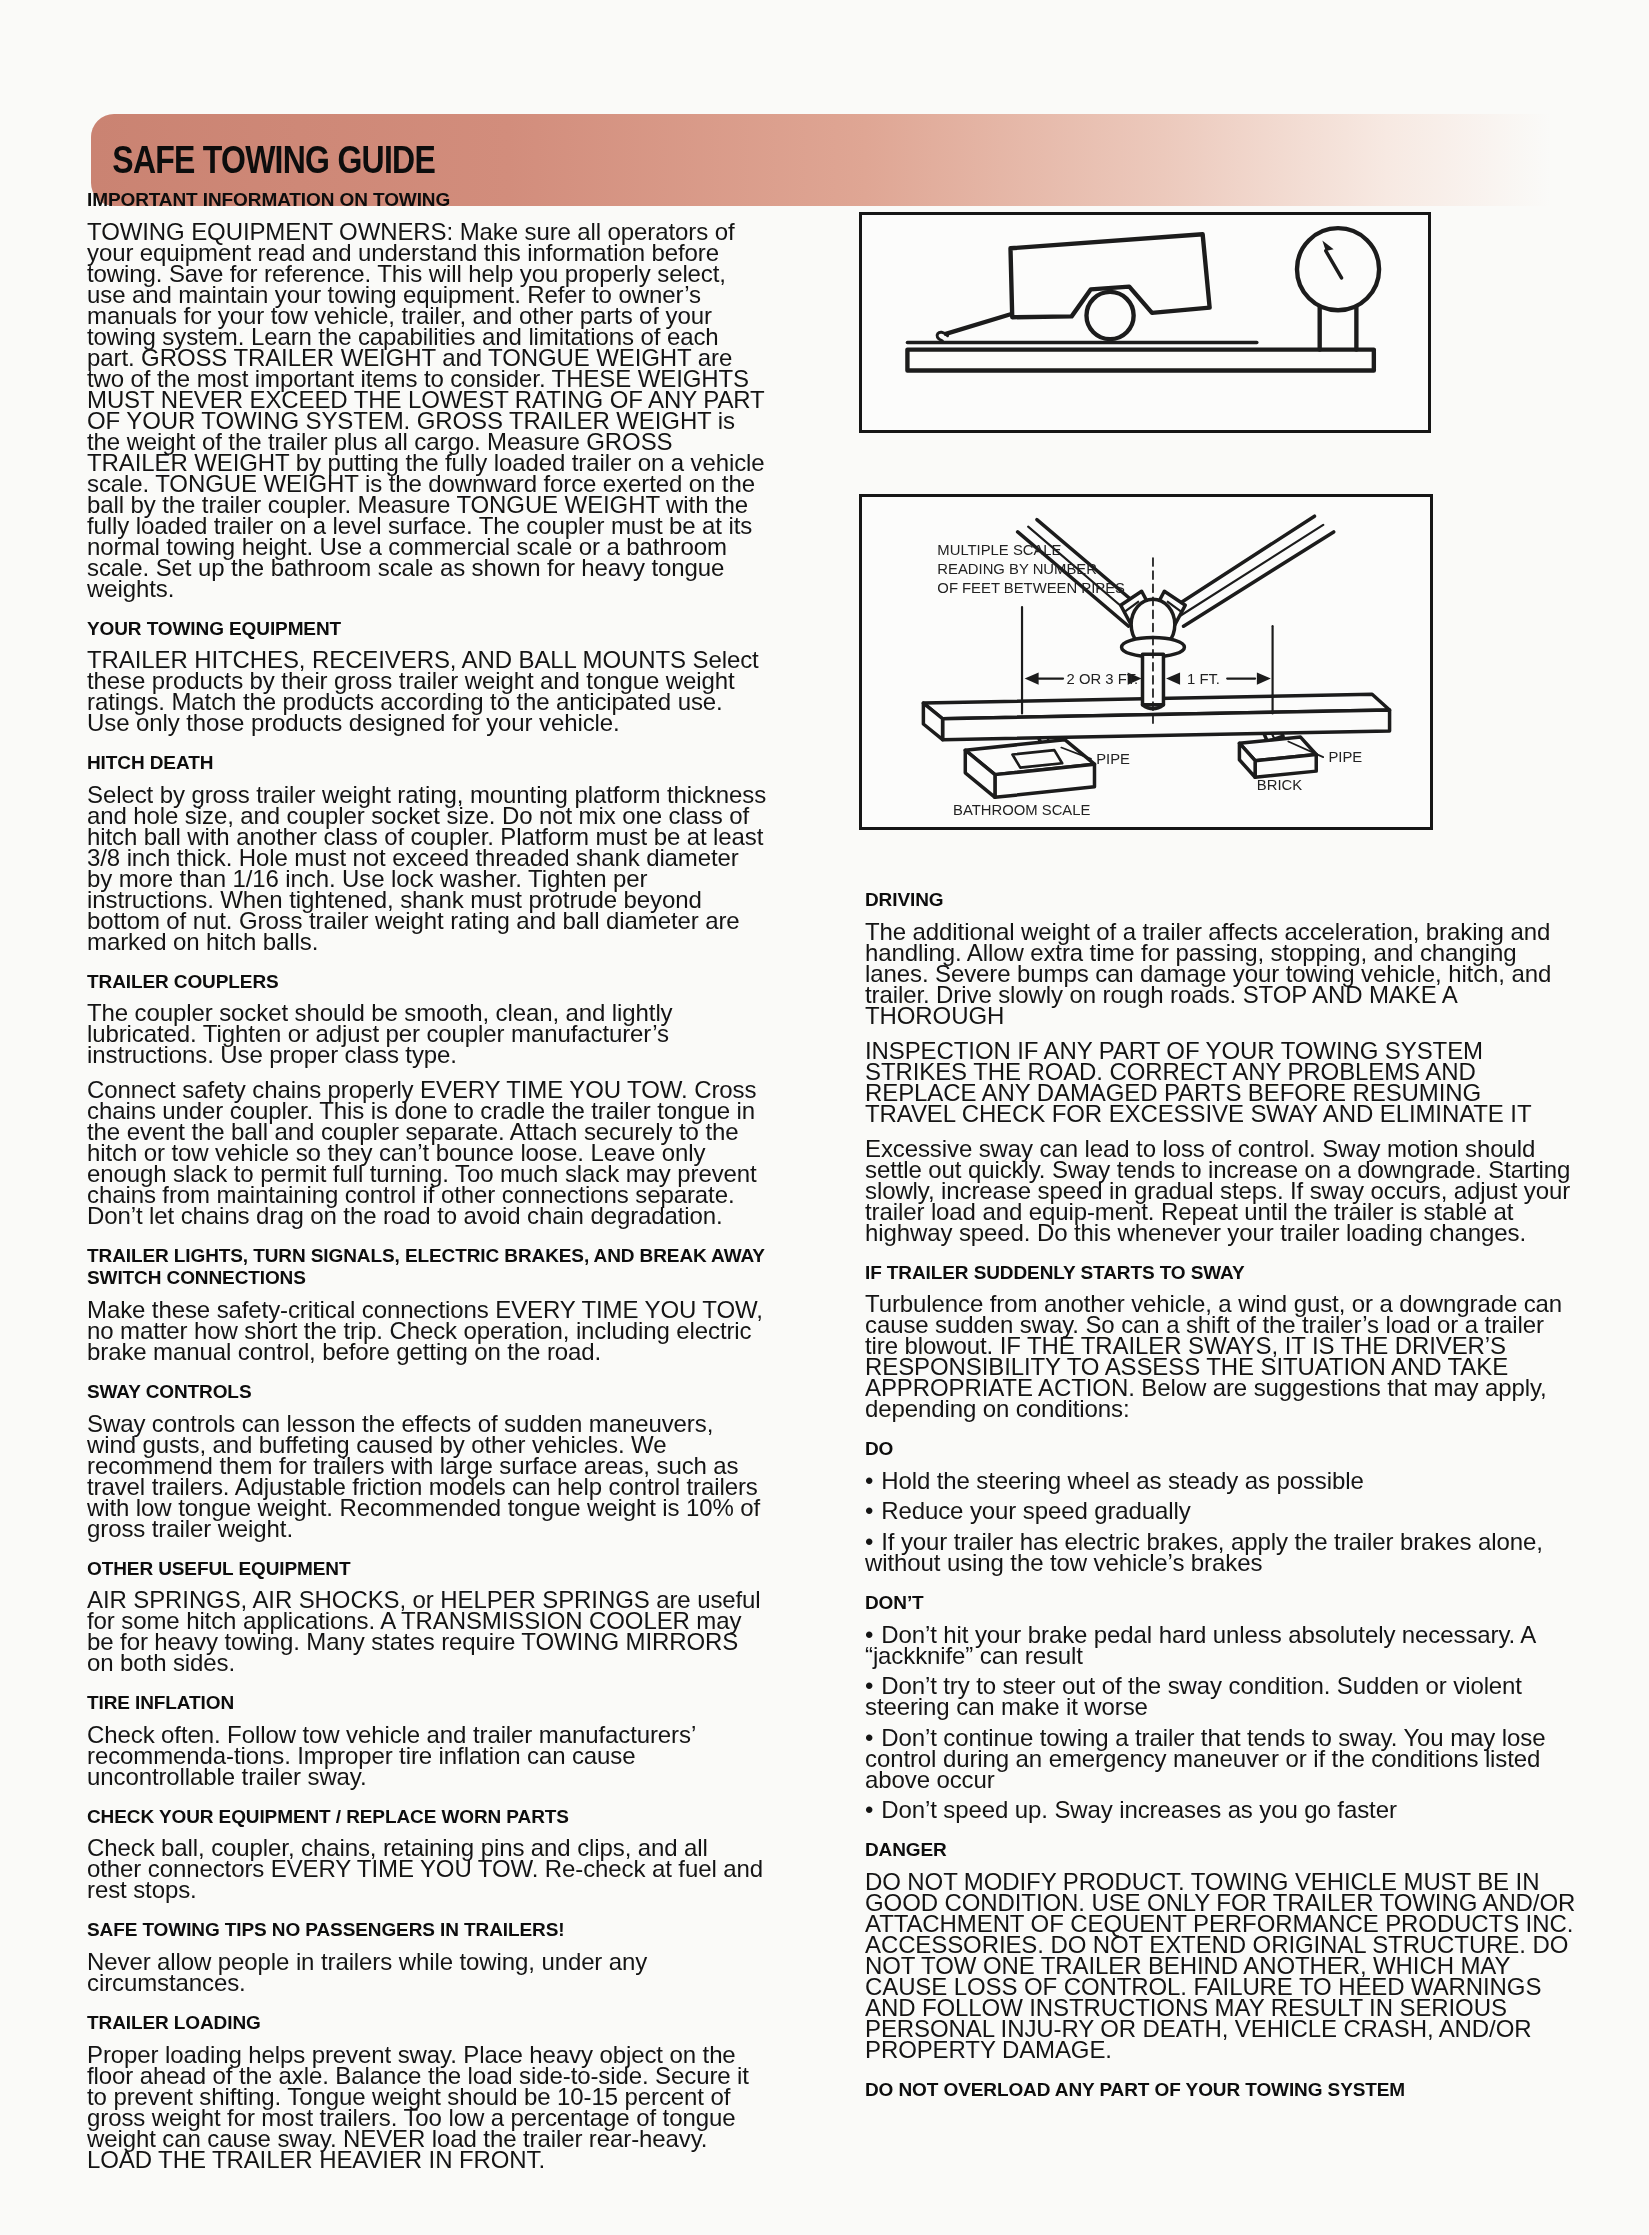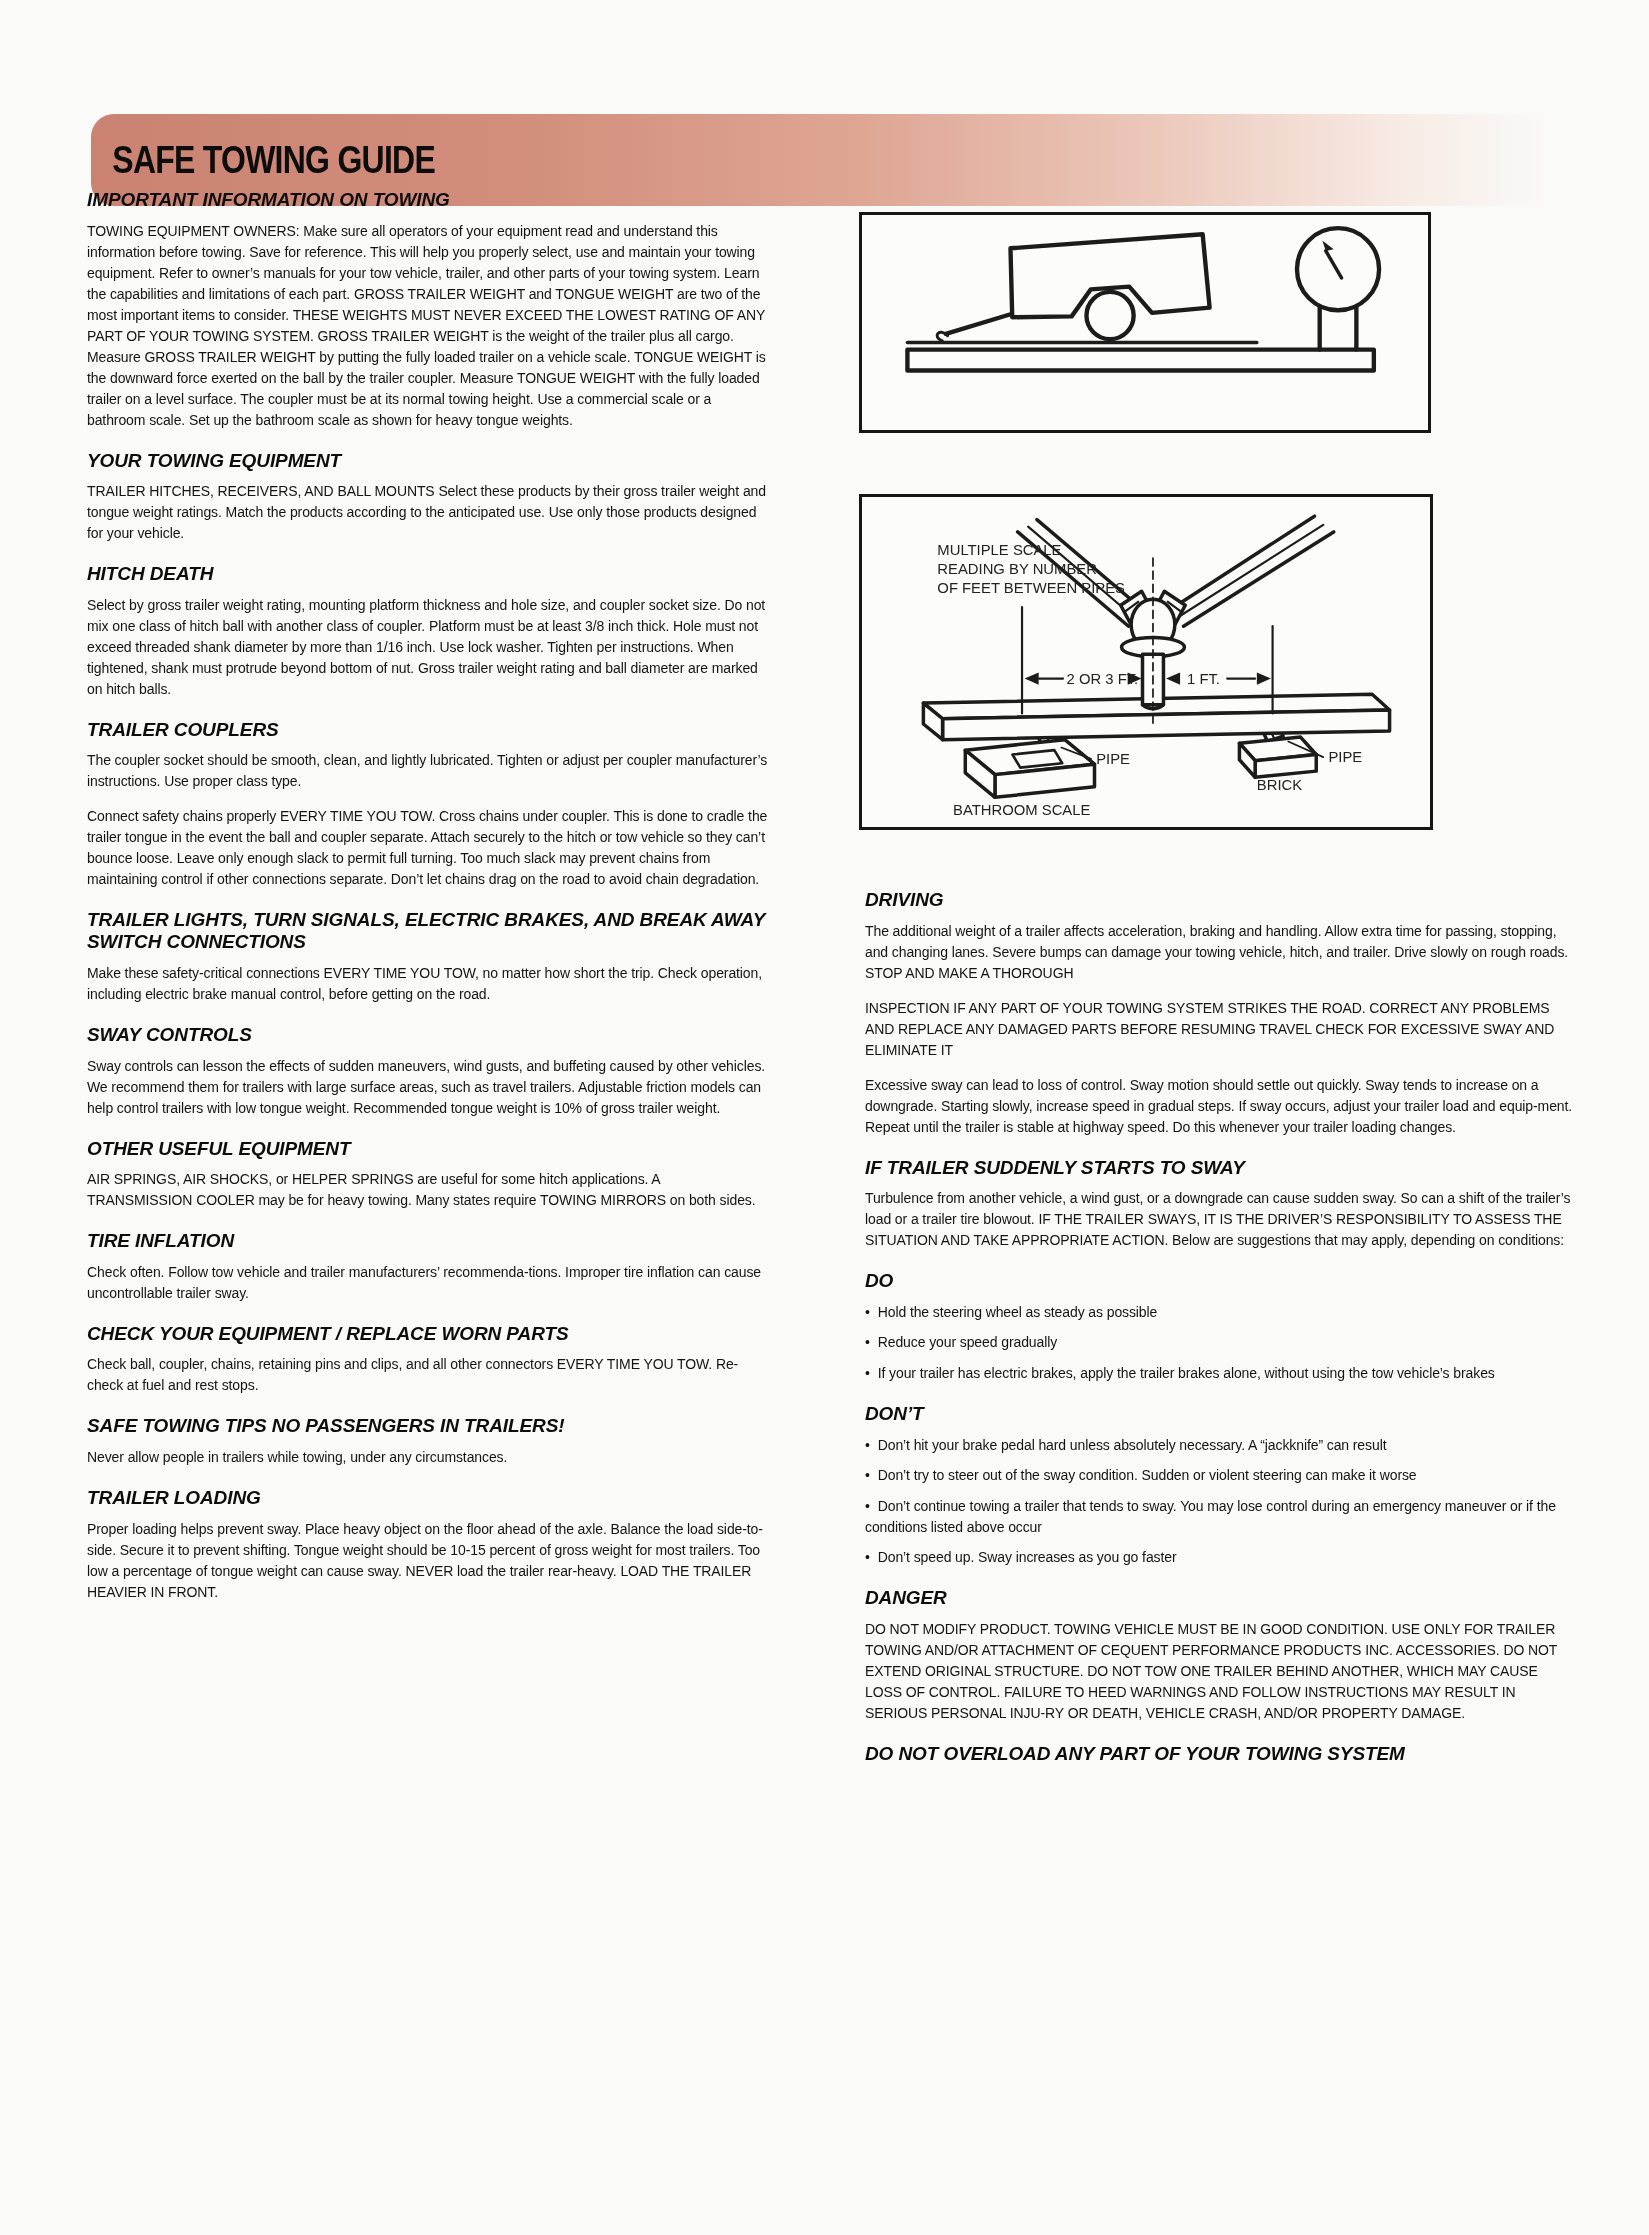--- a/index.html
+++ b/index.html
@@ -19,24 +19,24 @@
     font-size:39px;font-weight:bold;color:#0d0d0d;
     letter-spacing:-0.9px;white-space:nowrap;
     transform:scaleX(0.82);transform-origin:left center;
     padding-left:26px;
   }
   .col{position:absolute;}
   .col-left{left:87px;top:189px;width:681px;}
   .col-right{left:865px;top:889px;width:712px;}
   h3{
     font-size:19px;line-height:22px;margin:19px 0 9.6px;
-    letter-spacing:-0.1px;color:#0d0d0d;font-style:italic;
+    letter-spacing:-0.1px;color:#0d0d0d;
   }
   .col .sec:first-child h3{margin-top:0;}
-  p{font-size:14px;line-height:21px;margin:0 0 14px;letter-spacing:-0.1px;}
+  p{font-size:24px;line-height:21px;margin:0 0 14px;letter-spacing:-0.1px;}
   p.bullet{margin:0 0 9.6px;}
   .dot{margin-right:7.9px;}
   .diagram-box{
     position:absolute;background:#fcfcfb;border:3.5px solid #161616;
   }
   .box1{left:859px;top:212px;width:566px;height:215px;}
   .box2{left:859px;top:494px;width:568px;height:330px;}
   .diagram-box svg{display:block;width:100%;height:100%;}
   svg text{font-family:"Liberation Sans",sans-serif;font-size:17px;fill:#222;}
 </style>

